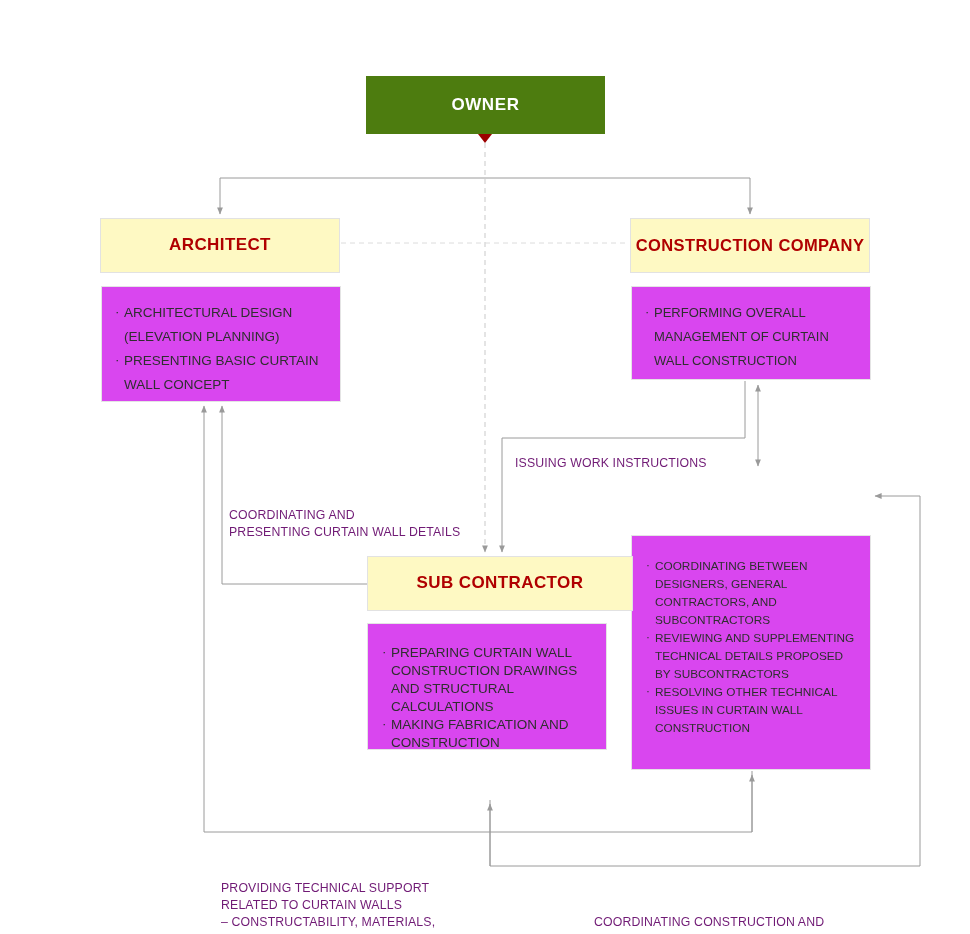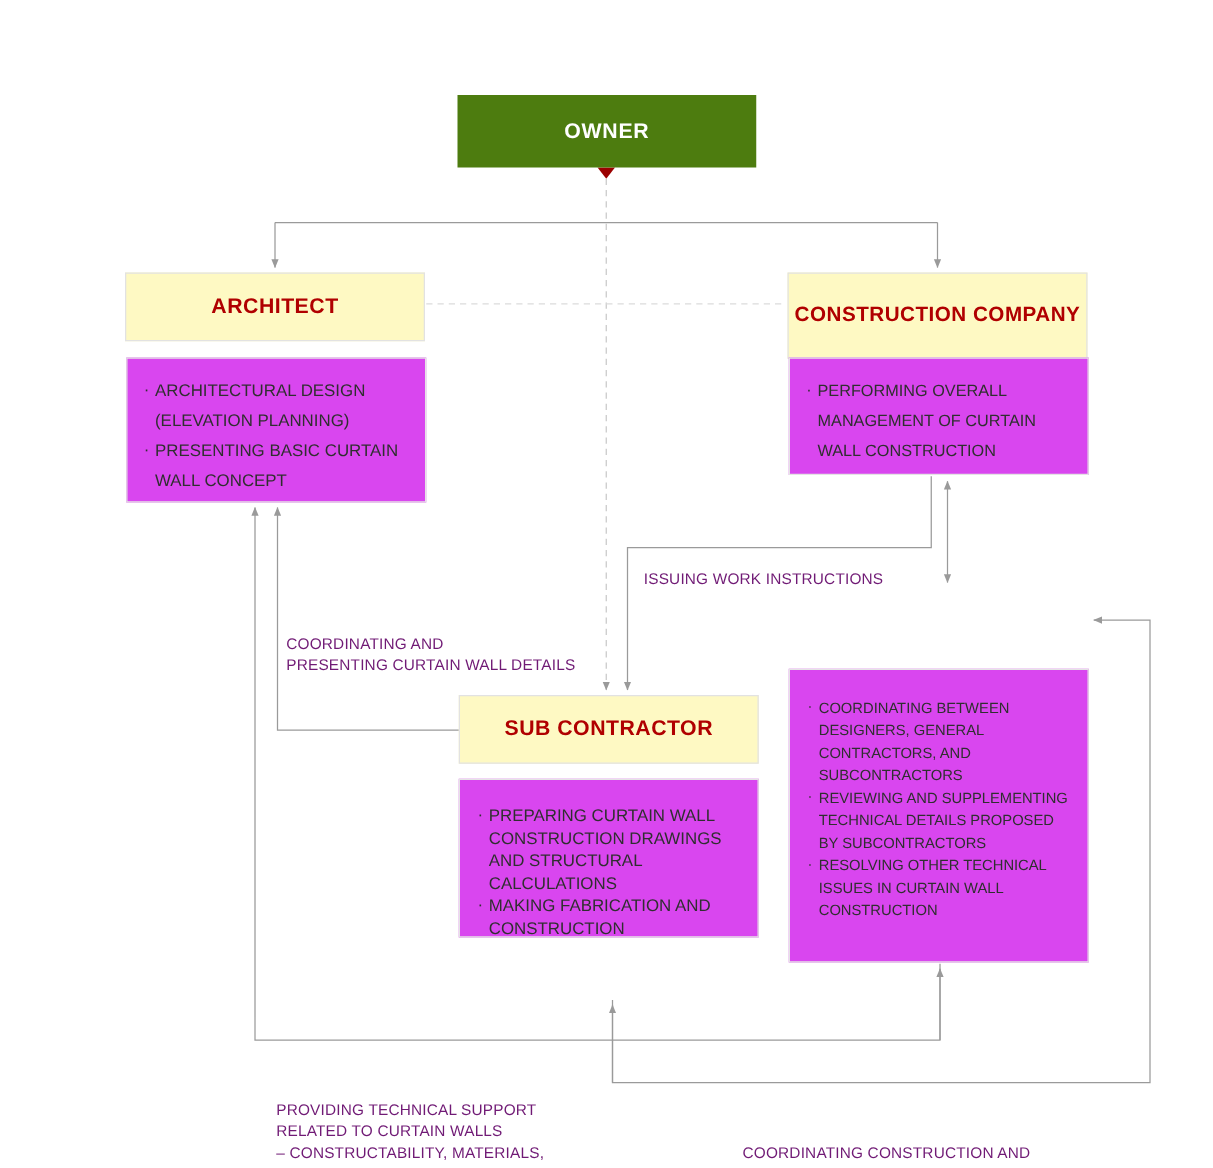--- a/index.html
+++ b/index.html
@@ -93,21 +93,21 @@
     padding: 14px 13px 0 13px;
     font-size: 13.5px;
     line-height: 24px;
   }
 
   
   #construction-head {
     left: 630px;
     top: 218px;
     width: 240px;
-    height: 69px;
+    height: 55px;
     font-size: 16.5px;
     text-align: center;
   }
   #construction-body {
     left: 631px;
     top: 286px;
     width: 240px;
     height: 94px;
     padding: 14px 13px 0 13px;
     font-size: 13px;
@@ -128,21 +128,21 @@
     height: 235px;
     padding: 21px 14px 0 14px;
     font-size: 11.8px;
     line-height: 18px;
   }
 
   
   #sub-head {
     left: 367px;
     top: 556px;
-    width: 240px;
+    width: 266px;
     height: 55px;
   }
   #sub-body {
     left: 367px;
     top: 623px;
     width: 240px;
     height: 127px;
     padding: 20px 14px 11px 14px;
     font-size: 13.5px;
     line-height: 18px;

